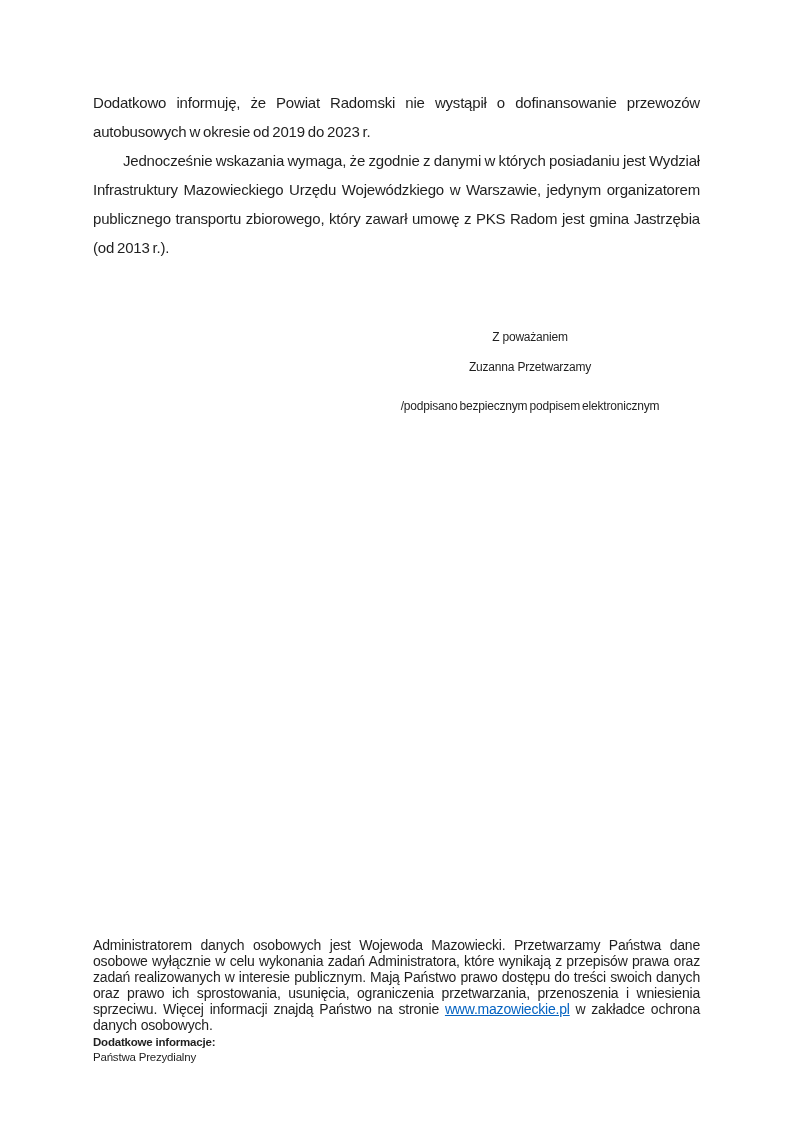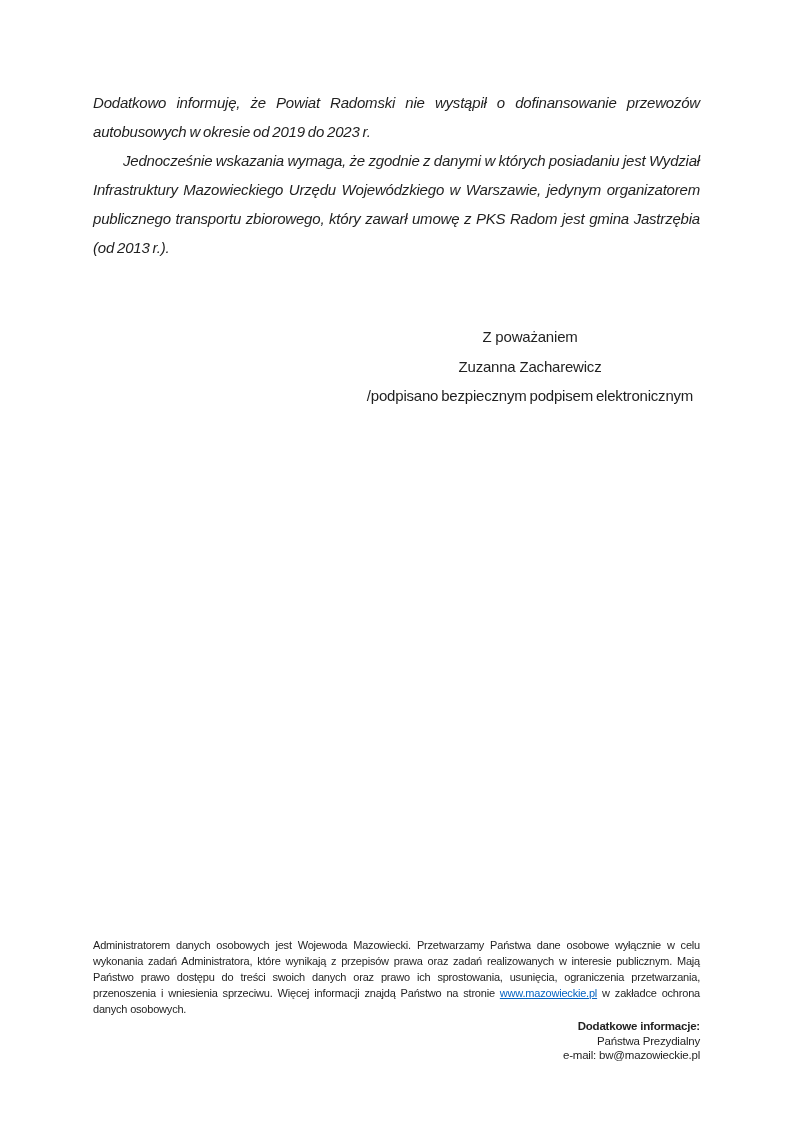--- a/index.html
+++ b/index.html
@@ -21,93 +21,92 @@
     position: absolute;
     left: 93px;
     right: 94px;
     top: 88px;
     font-size: 15px;
     line-height: 29px;
     text-align: justify;
     letter-spacing: -0.2px;
     word-spacing: -1px;
   }
-  .para { margin: 0; font-style: italic; }
+  .para { margin: 0; }
   .para.indent { text-indent: 30px; }
 
   
   .signature {
     position: absolute;
     left: 363px;
     width: 334px;
     top: 322px;
     text-align: center;
-    font-size: 15px;
+    font-size: 12px;
     letter-spacing: -0.2px;
   }
   .sig-line {
     line-height: 30px;
     white-space: nowrap;
   }
-  .sig-note { margin-top: 2px; }
+  .sig-note { margin-top: 13px; }
   .note-line {
     line-height: 23px;
     white-space: nowrap;
     word-spacing: -1px;
   }
 
   
   .footer {
     position: absolute;
     left: 93px;
     right: 94px;
     top: 937px;
   }
   .legal {
     margin: 0;
-    font-size: 11px;
+    font-size: 14px;
     line-height: 16px;
     text-align: justify;
     letter-spacing: -0.2px;
   }
   .legal a {
     color: #0563C1;
     text-decoration: underline;
     cursor: pointer;
   }
   .contact {
     margin-top: 2px;
-    text-align: right;
+    text-align: left;
     font-size: 11.5px;
     line-height: 14.5px;
     letter-spacing: -0.2px;
   }
   .contact-heading { font-weight: bold; }
 </style>
 </head>
 <body>
 
 <div class="page">
 
   <div class="body-text">
     <p class="para">Dodatkowo informuję, że Powiat Radomski nie wystąpił o dofinansowanie przewozów autobusowych w okresie od 2019 do 2023 r.</p>
     <p class="para indent">Jednocześnie wskazania wymaga, że zgodnie z danymi w których posiadaniu jest Wydział Infrastruktury Mazowieckiego Urzędu Wojewódzkiego w Warszawie, jedynym organizatorem publicznego transportu zbiorowego, który zawarł umowę z PKS Radom jest gmina Jastrzębia (od 2013 r.).</p>
   </div>
 
   <div class="signature">
     <div class="sig-line">Z poważaniem</div>
-    <div class="sig-line">Zuzanna Zacharewicz</div>
+    <div class="sig-line">Zuzanna Przetwarzamy</div>
     <div class="sig-note">
       <div class="note-line">/podpisano bezpiecznym podpisem elektronicznym</div>
     </div>
   </div>
 
   <div class="footer">
     <p class="legal"><span>Administratorem danych osobowych jest Wojewoda Mazowiecki. Przetwarzamy Państwa dane osobowe wyłącznie w celu wykonania zadań Administratora, które wynikają z przepisów prawa oraz zadań realizowanych w interesie publicznym. Mają Państwo prawo dostępu do treści swoich danych oraz prawo ich sprostowania, usunięcia, ograniczenia przetwarzania, przenoszenia i wniesienia sprzeciwu. Więcej informacji znajdą Państwo na stronie </span><a href="#">www.mazowieckie.pl</a><span> w zakładce ochrona danych osobowych.</span></p>
 
     <div class="contact">
       <div class="contact-heading">Dodatkowe informacje:</div>
       <div>Państwa Prezydialny</div>
-      <div>e-mail: bw@mazowieckie.pl</div>
     </div>
   </div>
 
 </div>
 
 </body></html>

